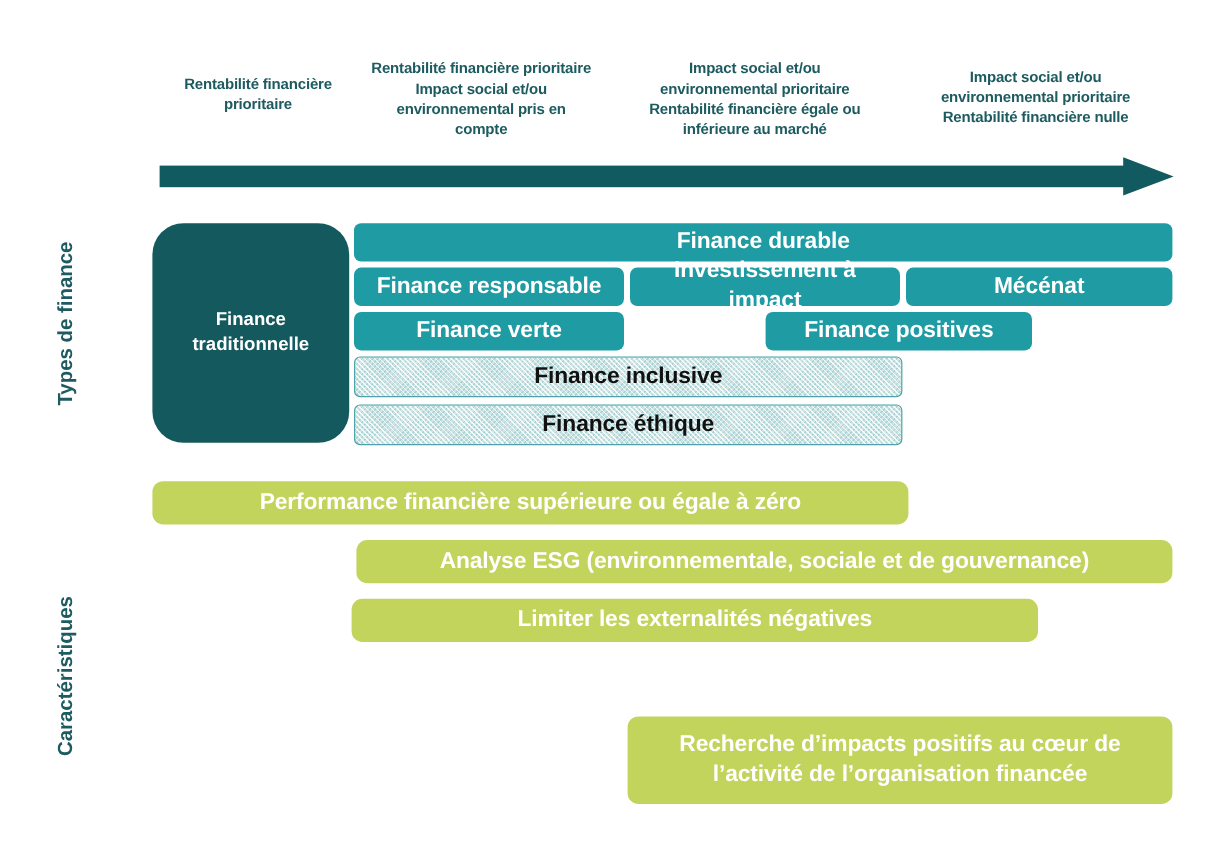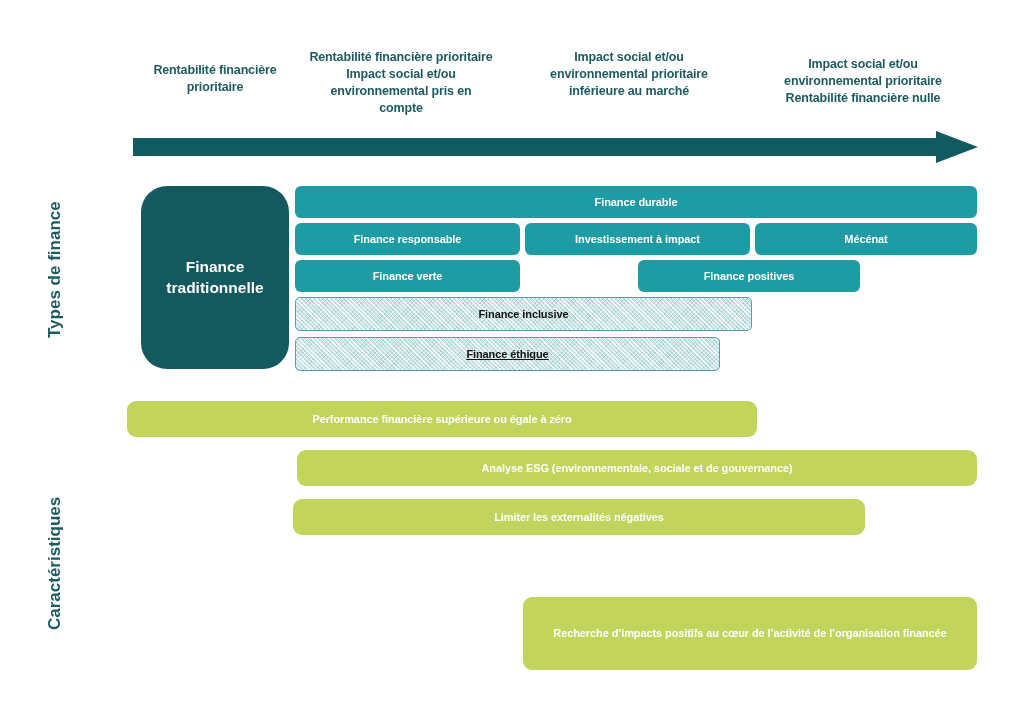--- a/index.html
+++ b/index.html
@@ -71,21 +71,21 @@
   
   .bar {
     position: absolute;
     box-sizing: border-box;
     display: flex;
     align-items: center;
     justify-content: center;
     text-align: center;
     border-radius: 6px;
     color: #ffffff;
-    font-size: 11px;
+    font-size: 19px;
     font-weight: bold;
     line-height: 1.3;
     padding: 16px 8px;
     letter-spacing: -0.1px;
   }
   .bar.teal   { background: #1f9ba4; }
   .bar.green  { background: #c3d45d; border-radius: 9px; }
   .bar.hatch {
     background-color: #cfe4e4;
     background-image:
@@ -134,59 +134,60 @@
   <div class="col-header" style="left:292px; top:49px; width:218px;">
     <div>Rentabilité financière prioritaire</div>
     <div>Impact social et/ou</div>
     <div>environnemental pris en</div>
     <div>compte</div>
   </div>
 
   <div class="col-header" style="left:515px; top:49px; width:228px;">
     <div>Impact social et/ou</div>
     <div>environnemental prioritaire</div>
+    <div>Rentabilité financière égale ou</div>
     <div>inférieure au marché</div>
   </div>
 
   <div class="col-header" style="left:755px; top:56px; width:216px;">
     <div>Impact social et/ou</div>
     <div>environnemental prioritaire</div>
     <div>Rentabilité financière nulle</div>
   </div>
 
   <div id="arrow-wrap">
     <div id="arrow-shaft"></div>
     <div id="arrow-head"></div>
   </div>
 
   <div class="axis-label" style="left:45px; top:338px;">Types de finance</div>
   <div class="axis-label" style="left:45px; top:630px;">Caractéristiques</div>
 
-  <div id="trad-box" style="left:127px; top:186px; width:148px; height:183px;margin-left:14px;">
+  <div id="trad-box" style="left:127px; top:186px; width:164px; height:183px;">
     <div>
       <div>Finance</div>
       <div>traditionnelle</div>
     </div>
   </div>
 
   <div class="bar teal" style="left:295px; top:186px; width:682px; height:31px;">Finance durable</div>
 
   <div class="bar teal" style="left:295px; top:223px; width:225px; height:31px;">Finance responsable</div>
 
   <div class="bar teal" style="left:525px; top:223px; width:225px; height:31px;">Investissement à impact</div>
 
   <div class="bar teal" style="left:755px; top:223px; width:222px; height:31px;">Mécénat</div>
 
   <div class="bar teal" style="left:295px; top:260px; width:225px; height:14px;">Finance verte</div>
 
   <div class="bar teal" style="left:638px; top:260px; width:222px; height:31px;">Finance positives</div>
 
   <div class="bar hatch" style="left:295px; top:297px; width:457px; height:31px;">Finance inclusive</div>
 
-  <div class="bar hatch" style="left:295px; top:337px; width:425px; height:31px;text-decoration:underline;">Finance éthique</div>
+  <div class="bar hatch" style="left:295px; top:337px; width:457px; height:31px;">Finance éthique</div>
 
   <div class="bar green" style="left:127px; top:401px; width:630px; height:36px;">Performance financière supérieure ou égale à zéro</div>
 
   <div class="bar green" style="left:297px; top:450px; width:680px; height:36px;">Analyse ESG (environnementale, sociale et de gouvernance)</div>
 
   <div class="bar green" style="left:293px; top:499px; width:572px; height:36px;">Limiter les externalités négatives</div>
 
 
   <div class="bar green" style="left:523px; top:597px; width:454px; height:73px;">Recherche d’impacts positifs au cœur de l’activité de l’organisation financée</div>
 

